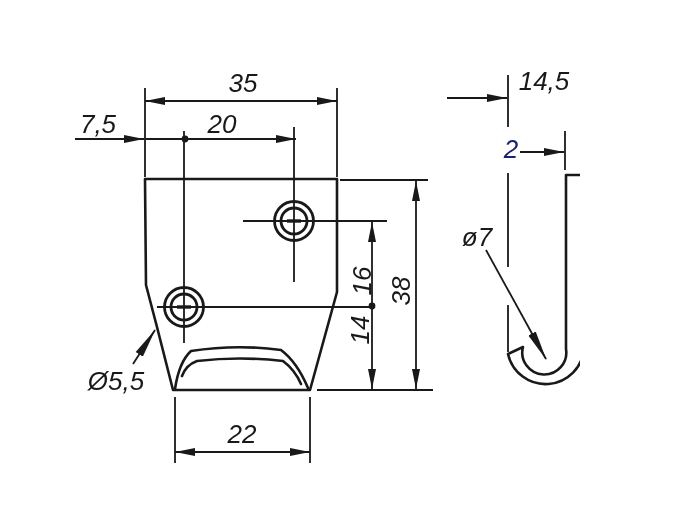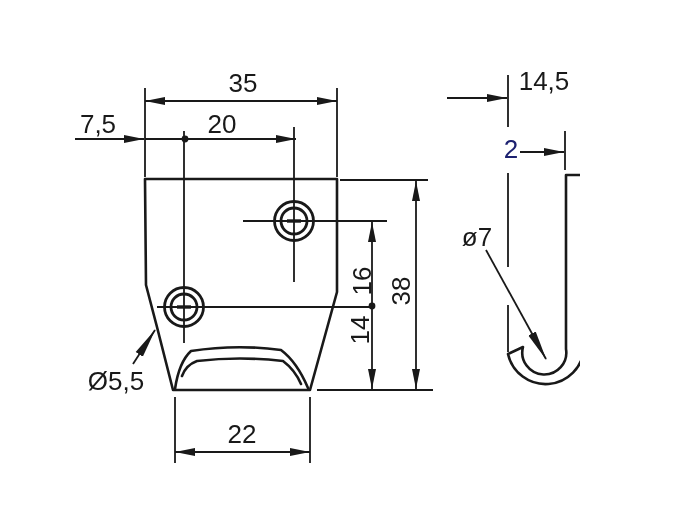--- a/index.html
+++ b/index.html
@@ -1,16 +1,16 @@
 <!DOCTYPE html>
 <html><head>
 <meta charset="utf-8">
 <style>
   html,body{margin:0;padding:0;background:#ffffff;}
-  .stage{width:580px;height:530px;background:#ffffff;position:relative;overflow:hidden;}
+  .stage{width:580px;height:530px;background:#ffffff;position:relative;overflow:hidden;font-style:italic;}
   svg{display:block;}
   .outline{fill:none;stroke:#191919;stroke-width:2.6;stroke-linejoin:round;stroke-linecap:round;}
   .circ{fill:none;stroke:#191919;stroke-width:2.8;}
   .thin{fill:none;stroke:#191919;stroke-width:1.8;stroke-linecap:butt;}
   .dash{fill:none;stroke:#191919;stroke-width:3.4;}
   .dot{fill:#191919;stroke:none;}
   .lbl{font-family:"Liberation Sans","DejaVu Sans",sans-serif;font-size:26px;text-anchor:middle;}
 </style>
 </head>
 <body>

